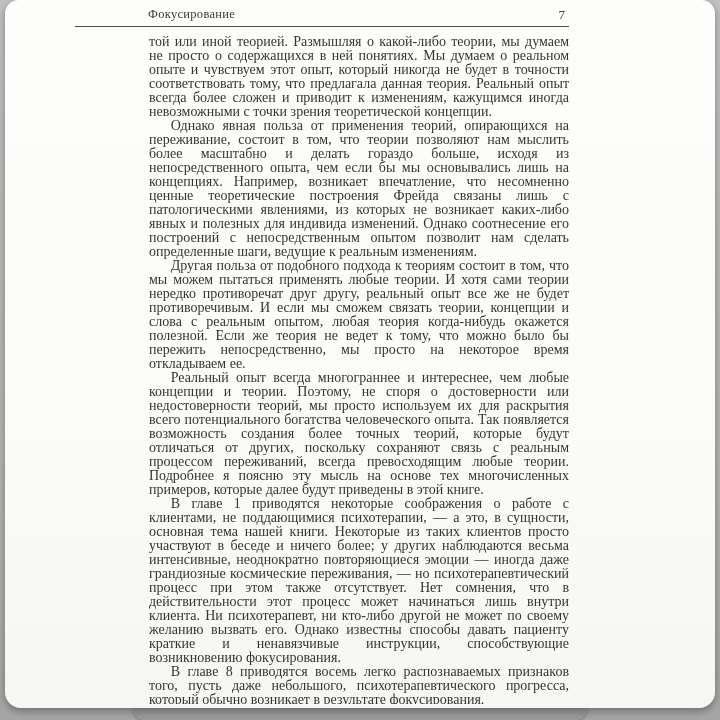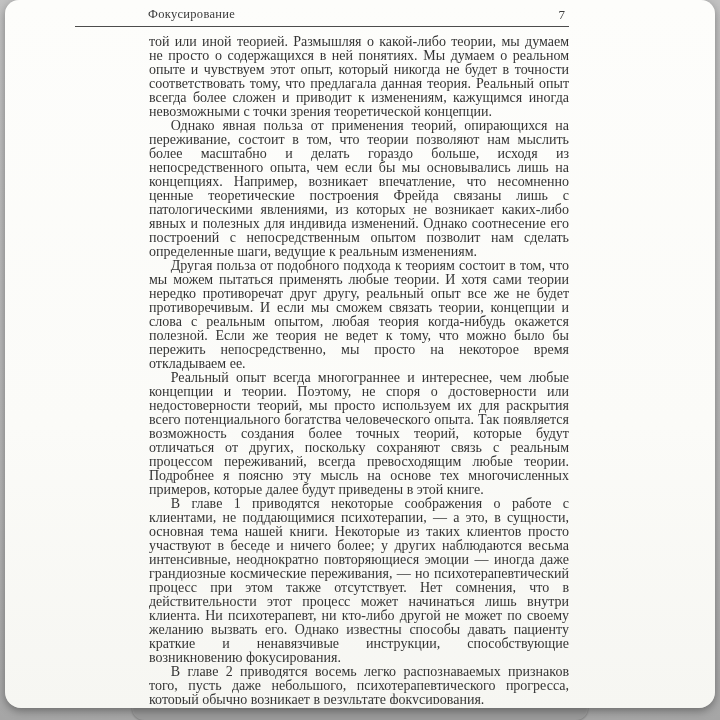--- a/index.html
+++ b/index.html
@@ -88,16 +88,16 @@
   <div class="page">
     <span class="running-head">Фокусирование</span>
     <span class="page-number">7</span>
     <div class="header-rule"></div>
     <div class="page-body">
       <p class="cont">той или иной теорией. Размышляя о какой-либо теории, мы думаем не просто о содержащихся в ней понятиях. Мы думаем о реальном опыте и чувствуем этот опыт, который никогда не будет в точности соответствовать тому, что предлагала данная теория. Реальный опыт всегда более сложен и приводит к изменениям, кажущимся иногда невозможными с точки зрения теоретической концепции.</p>
       <p>Однако явная польза от применения теорий, опирающихся на переживание, состоит в том, что теории позволяют нам мыслить более масштабно и делать гораздо больше, исходя из непосредственного опыта, чем если бы мы основывались лишь на концепциях. Например, возникает впечатление, что несомненно ценные теоретические построения Фрейда связаны лишь с патологическими явлениями, из которых не возникает каких-либо явных и полезных для индивида изменений. Однако соотнесение его построений с непосредственным опытом позволит нам сделать определенные шаги, ведущие к реальным изменениям.</p>
       <p>Другая польза от подобного подхода к теориям состоит в том, что мы можем пытаться применять любые теории. И хотя сами теории нередко противоречат друг другу, реальный опыт все же не будет противоречивым. И если мы сможем связать теории, концепции и слова с реальным опытом, любая теория когда-нибудь окажется полезной. Если же теория не ведет к тому, что можно было бы пережить непосредственно, мы просто на некоторое время откладываем ее.</p>
       <p>Реальный опыт всегда многограннее и интереснее, чем любые концепции и теории. Поэтому, не споря о достоверности или недостоверности теорий, мы просто используем их для раскрытия всего потенциального богатства человеческого опыта. Так появляется возможность создания более точных теорий, которые будут отличаться от других, поскольку сохраняют связь с реальным процессом переживаний, всегда превосходящим любые теории. Подробнее я поясню эту мысль на основе тех многочисленных примеров, которые далее будут приведены в этой книге.</p>
       <p>В главе 1 приводятся некоторые соображения о работе с клиентами, не поддающимися психотерапии, — а это, в сущности, основная тема нашей книги. Некоторые из таких клиентов просто участвуют в беседе и ничего более; у других наблюдаются весьма интенсивные, неоднократно повторяющиеся эмоции — иногда даже грандиозные космические переживания, — но психотерапевтический процесс при этом также отсутствует. Нет сомнения, что в действительности этот процесс может начинаться лишь внутри клиента. Ни психотерапевт, ни кто-либо другой не может по своему желанию вызвать его. Однако известны способы давать пациенту краткие и ненавязчивые инструкции, способствующие возникновению фокусирования.</p>
-      <p>В главе 2 приводятся восемь легко распознаваемых признаков того, пусть даже небольшого, психотерапевтического прогресса, который обычно возникает в результате фокусирования.</p>
+      <p>В главе 8 приводятся восемь легко распознаваемых признаков того, пусть даже небольшого, психотерапевтического прогресса, который обычно возникает в результате фокусирования.</p>
     </div>
   </div>
 </div>
 
 </body></html>

